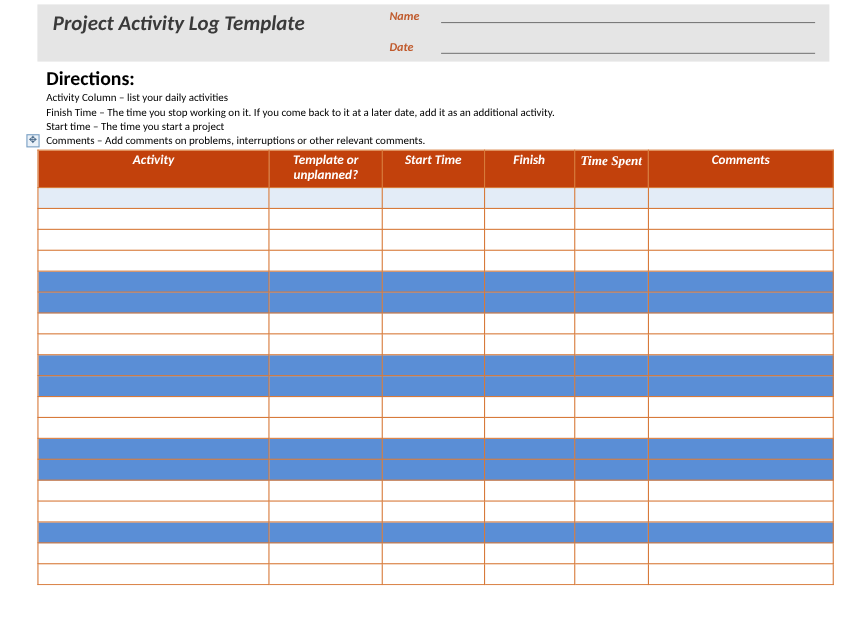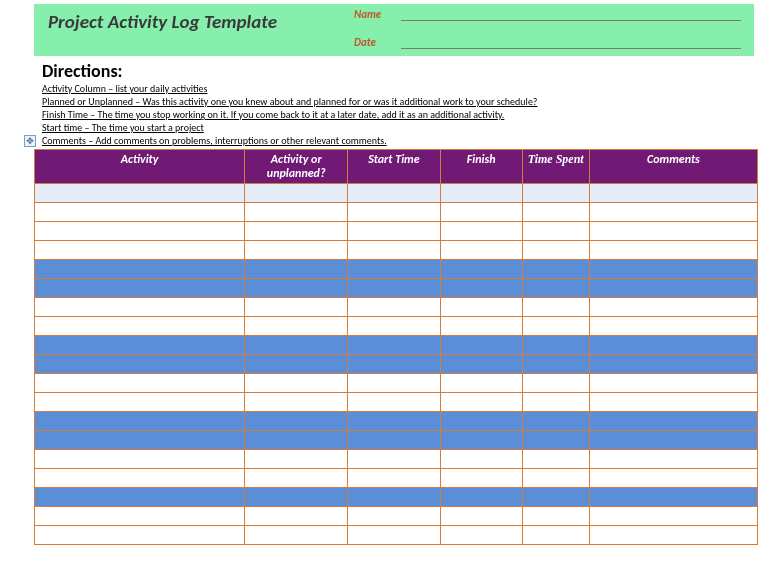--- a/index.html
+++ b/index.html
@@ -4,21 +4,21 @@
 <style>
   * { box-sizing: border-box; margin: 0; padding: 0; }
   body {
     font-family: Calibri, Arial, sans-serif;
     background: #fff;
     width: 772px;
     font-size: 11px;
     color: #000;
   }
   .header-band {
-    background: #86efac;
+    background: #e5e5e5;
     height: 52px;
     margin: 4px 18px 0 34px;
     padding: 4px 14px 0 14px;
     display: flex;
     position: relative;
   }
   .title {
     color: #3a3a3a;
     font-size: 19px;
     font-weight: bold;
@@ -51,41 +51,40 @@
   .directions-block {
     margin: 4px 0 0 42px;
   }
   .dir-head {
     font-weight: bold;
     font-size: 18px;
   }
   .dir-line {
     font-size: 10px;
     line-height: 13px;
-    text-decoration: underline;
   }
   .dir-last-row { display:flex; align-items:center; }
   .move-handle {
     position:absolute;
     left:24px;
     width:12px; height:12px;
     border:1px solid #7aa0c4;
     display:flex; align-items:center; justify-content:center;
     font-size:9px; color:#4a6a8a; line-height:9px;
     background:#eaf1f8;
   }
 
   .tbl {
     margin: 2px 10px 0 34px;
     border-collapse: collapse;
     width: 724px;
     table-layout: fixed;
   }
   .tbl th {
-    background: #701a75;
+    background: #c2410c;
     color: #fff;
     font-style: italic;
     font-weight: bold;
     font-size: 12px;
     text-align: center;
     border: 1px solid #d77a3a;
     padding: 2px 4px;
     height: 34px;
     vertical-align: top;
     line-height: 14px;
@@ -117,34 +116,33 @@
   </div>
   <div class="namebox date">
     <span class="lbl">Date</span>
     <span class="line"></span>
   </div>
 </div>
 
 <div class="directions-block">
   <div class="dir-head">Directions:</div>
   <div class="dir-line">Activity Column – list your daily activities</div>
-  <div class="dir-line">Planned or Unplanned – Was this activity one you knew about and planned for or was it additional work to your schedule?</div>
   <div class="dir-line">Finish Time – The time you stop working on it.  If you come back to it at a later date, add it as an additional activity.</div>
   <div class="dir-line">Start time – The time you start a project</div>
   <div class="dir-last-row">
     <span class="move-handle">✥</span>
     <div class="dir-line">Comments – Add comments on problems, interruptions or other relevant comments.</div>
   </div>
 </div>
 
 <table class="tbl">
   <thead>
     <tr>
       <th class="c-act">Activity</th>
-      <th class="c-plan">Activity or unplanned?</th>
+      <th class="c-plan">Template or unplanned?</th>
       <th class="c-start">Start Time</th>
       <th class="c-fin">Finish</th>
       <th class="c-time">Time Spent</th>
       <th class="c-com">Comments</th>
     </tr>
   </thead>
   <tbody id="tbody">
       <tr class="lightblue">
         <td></td>
         <td></td>

